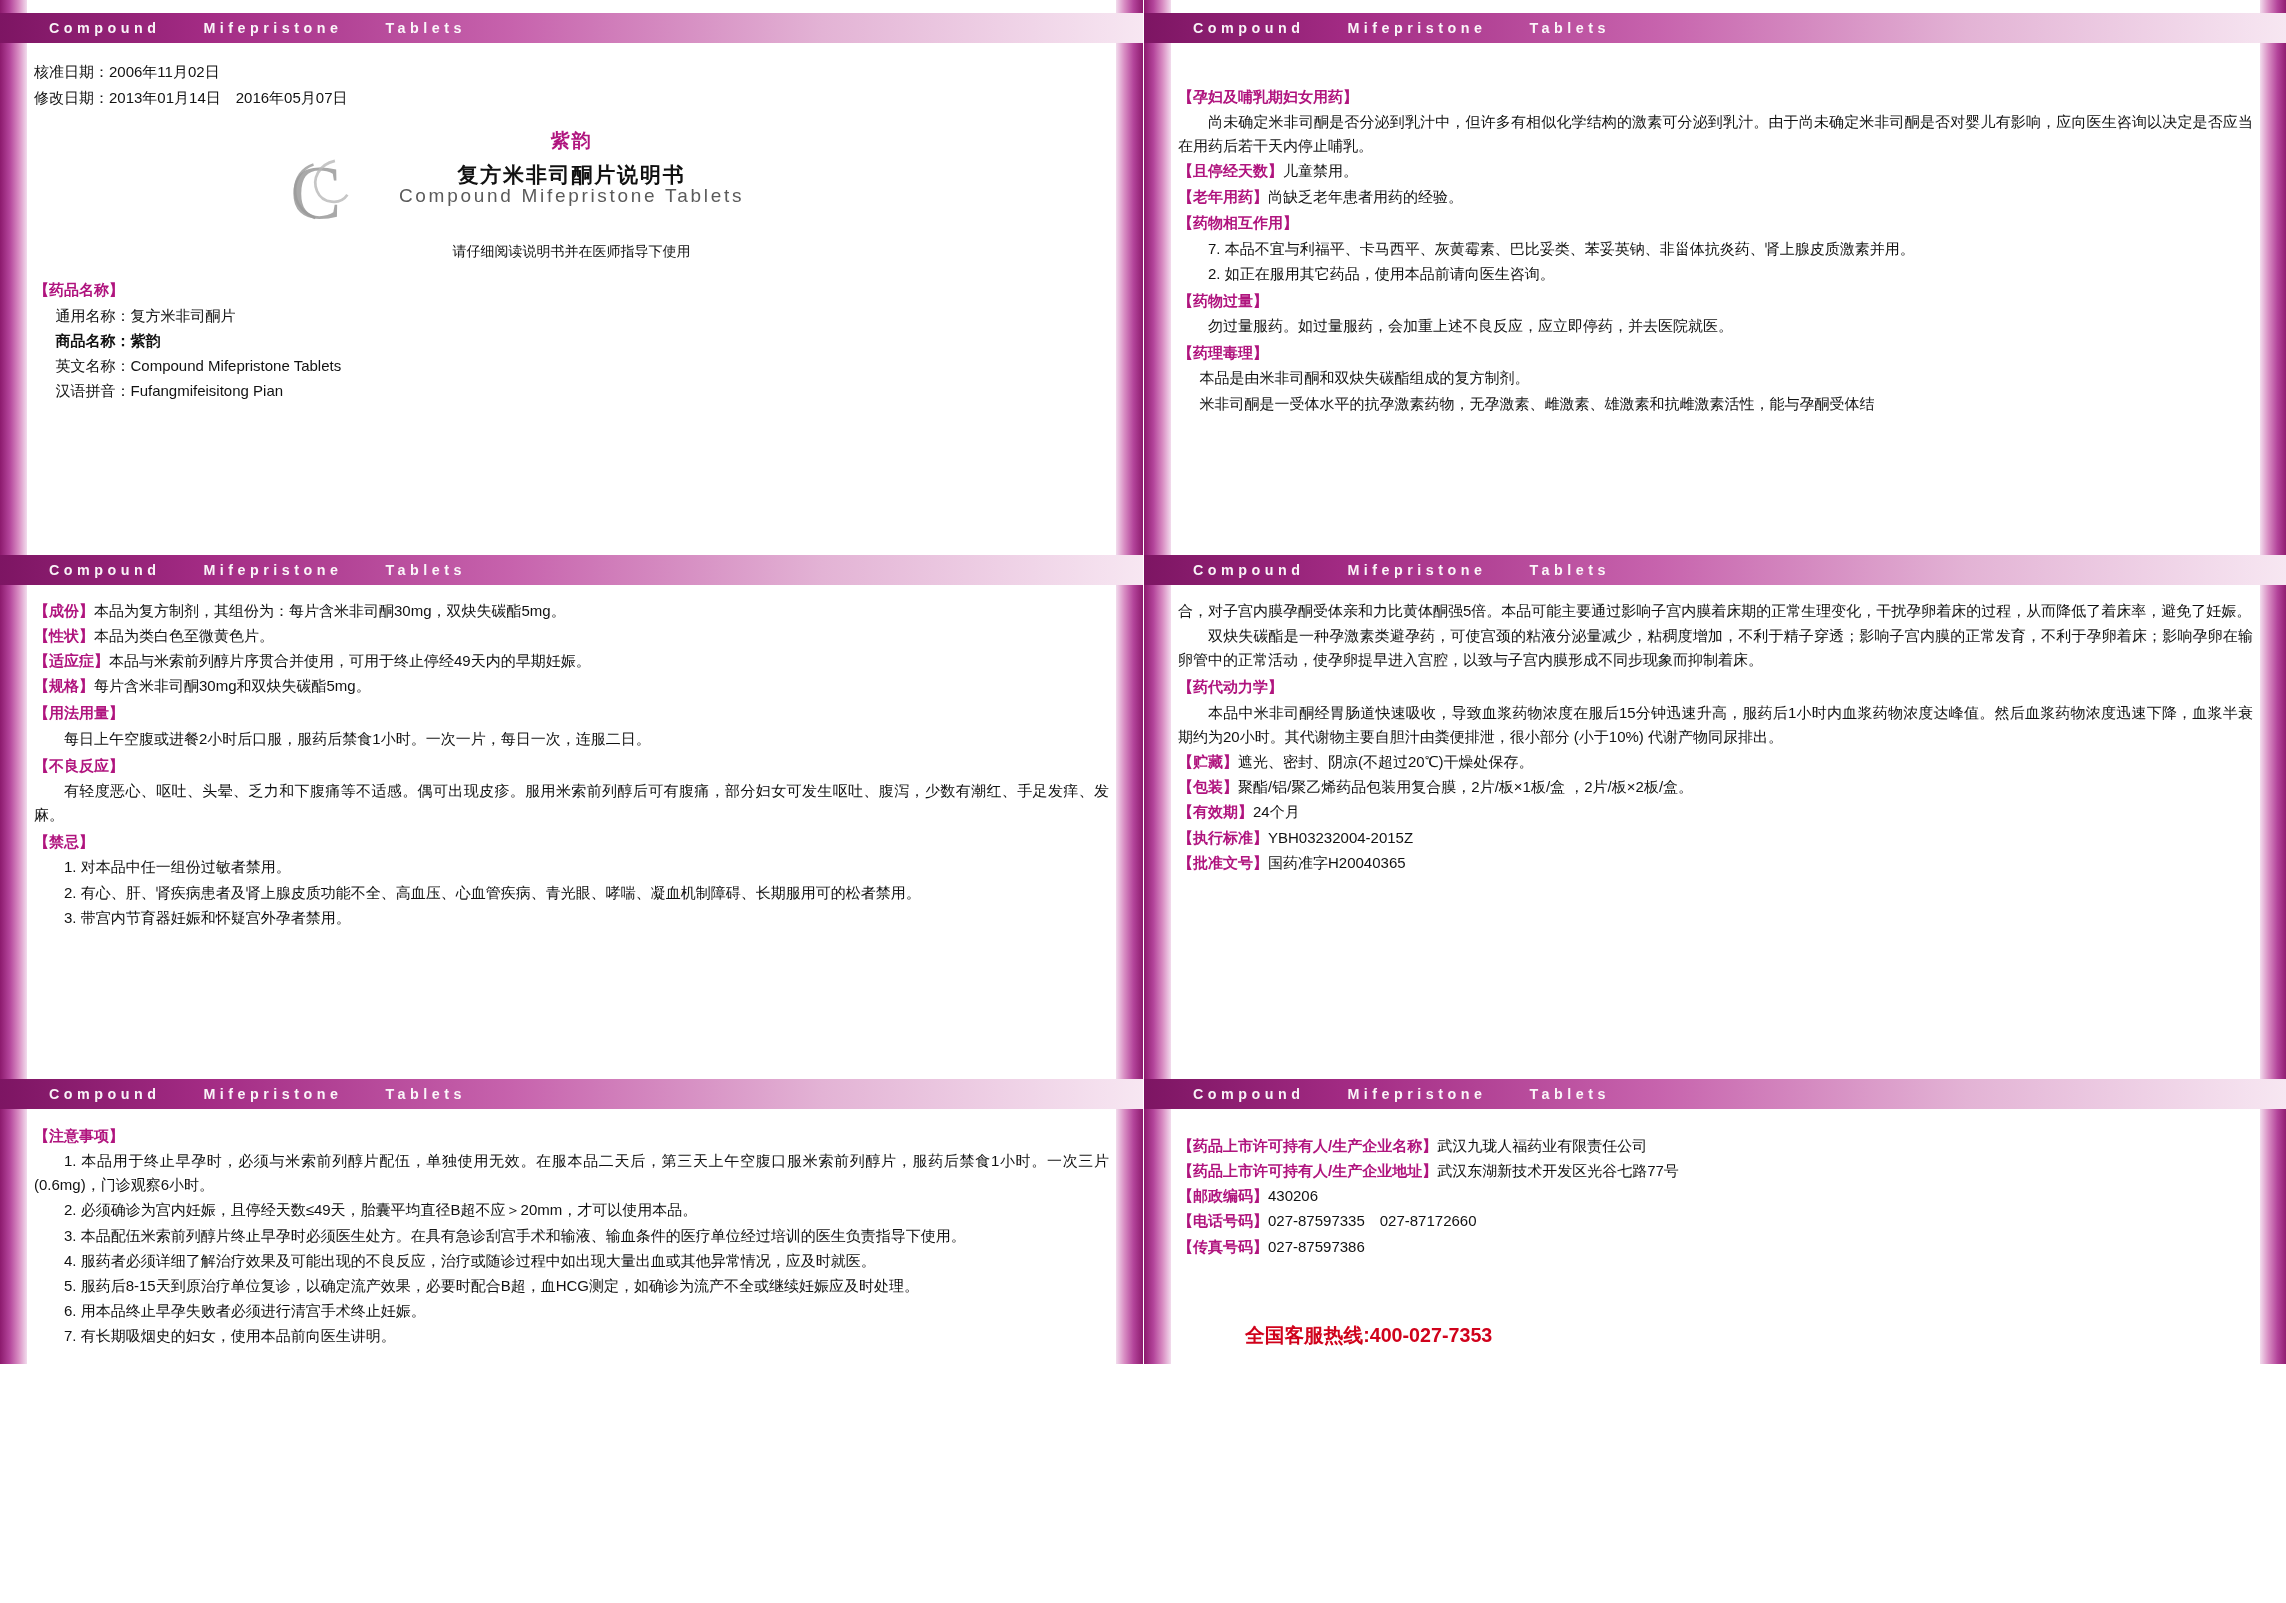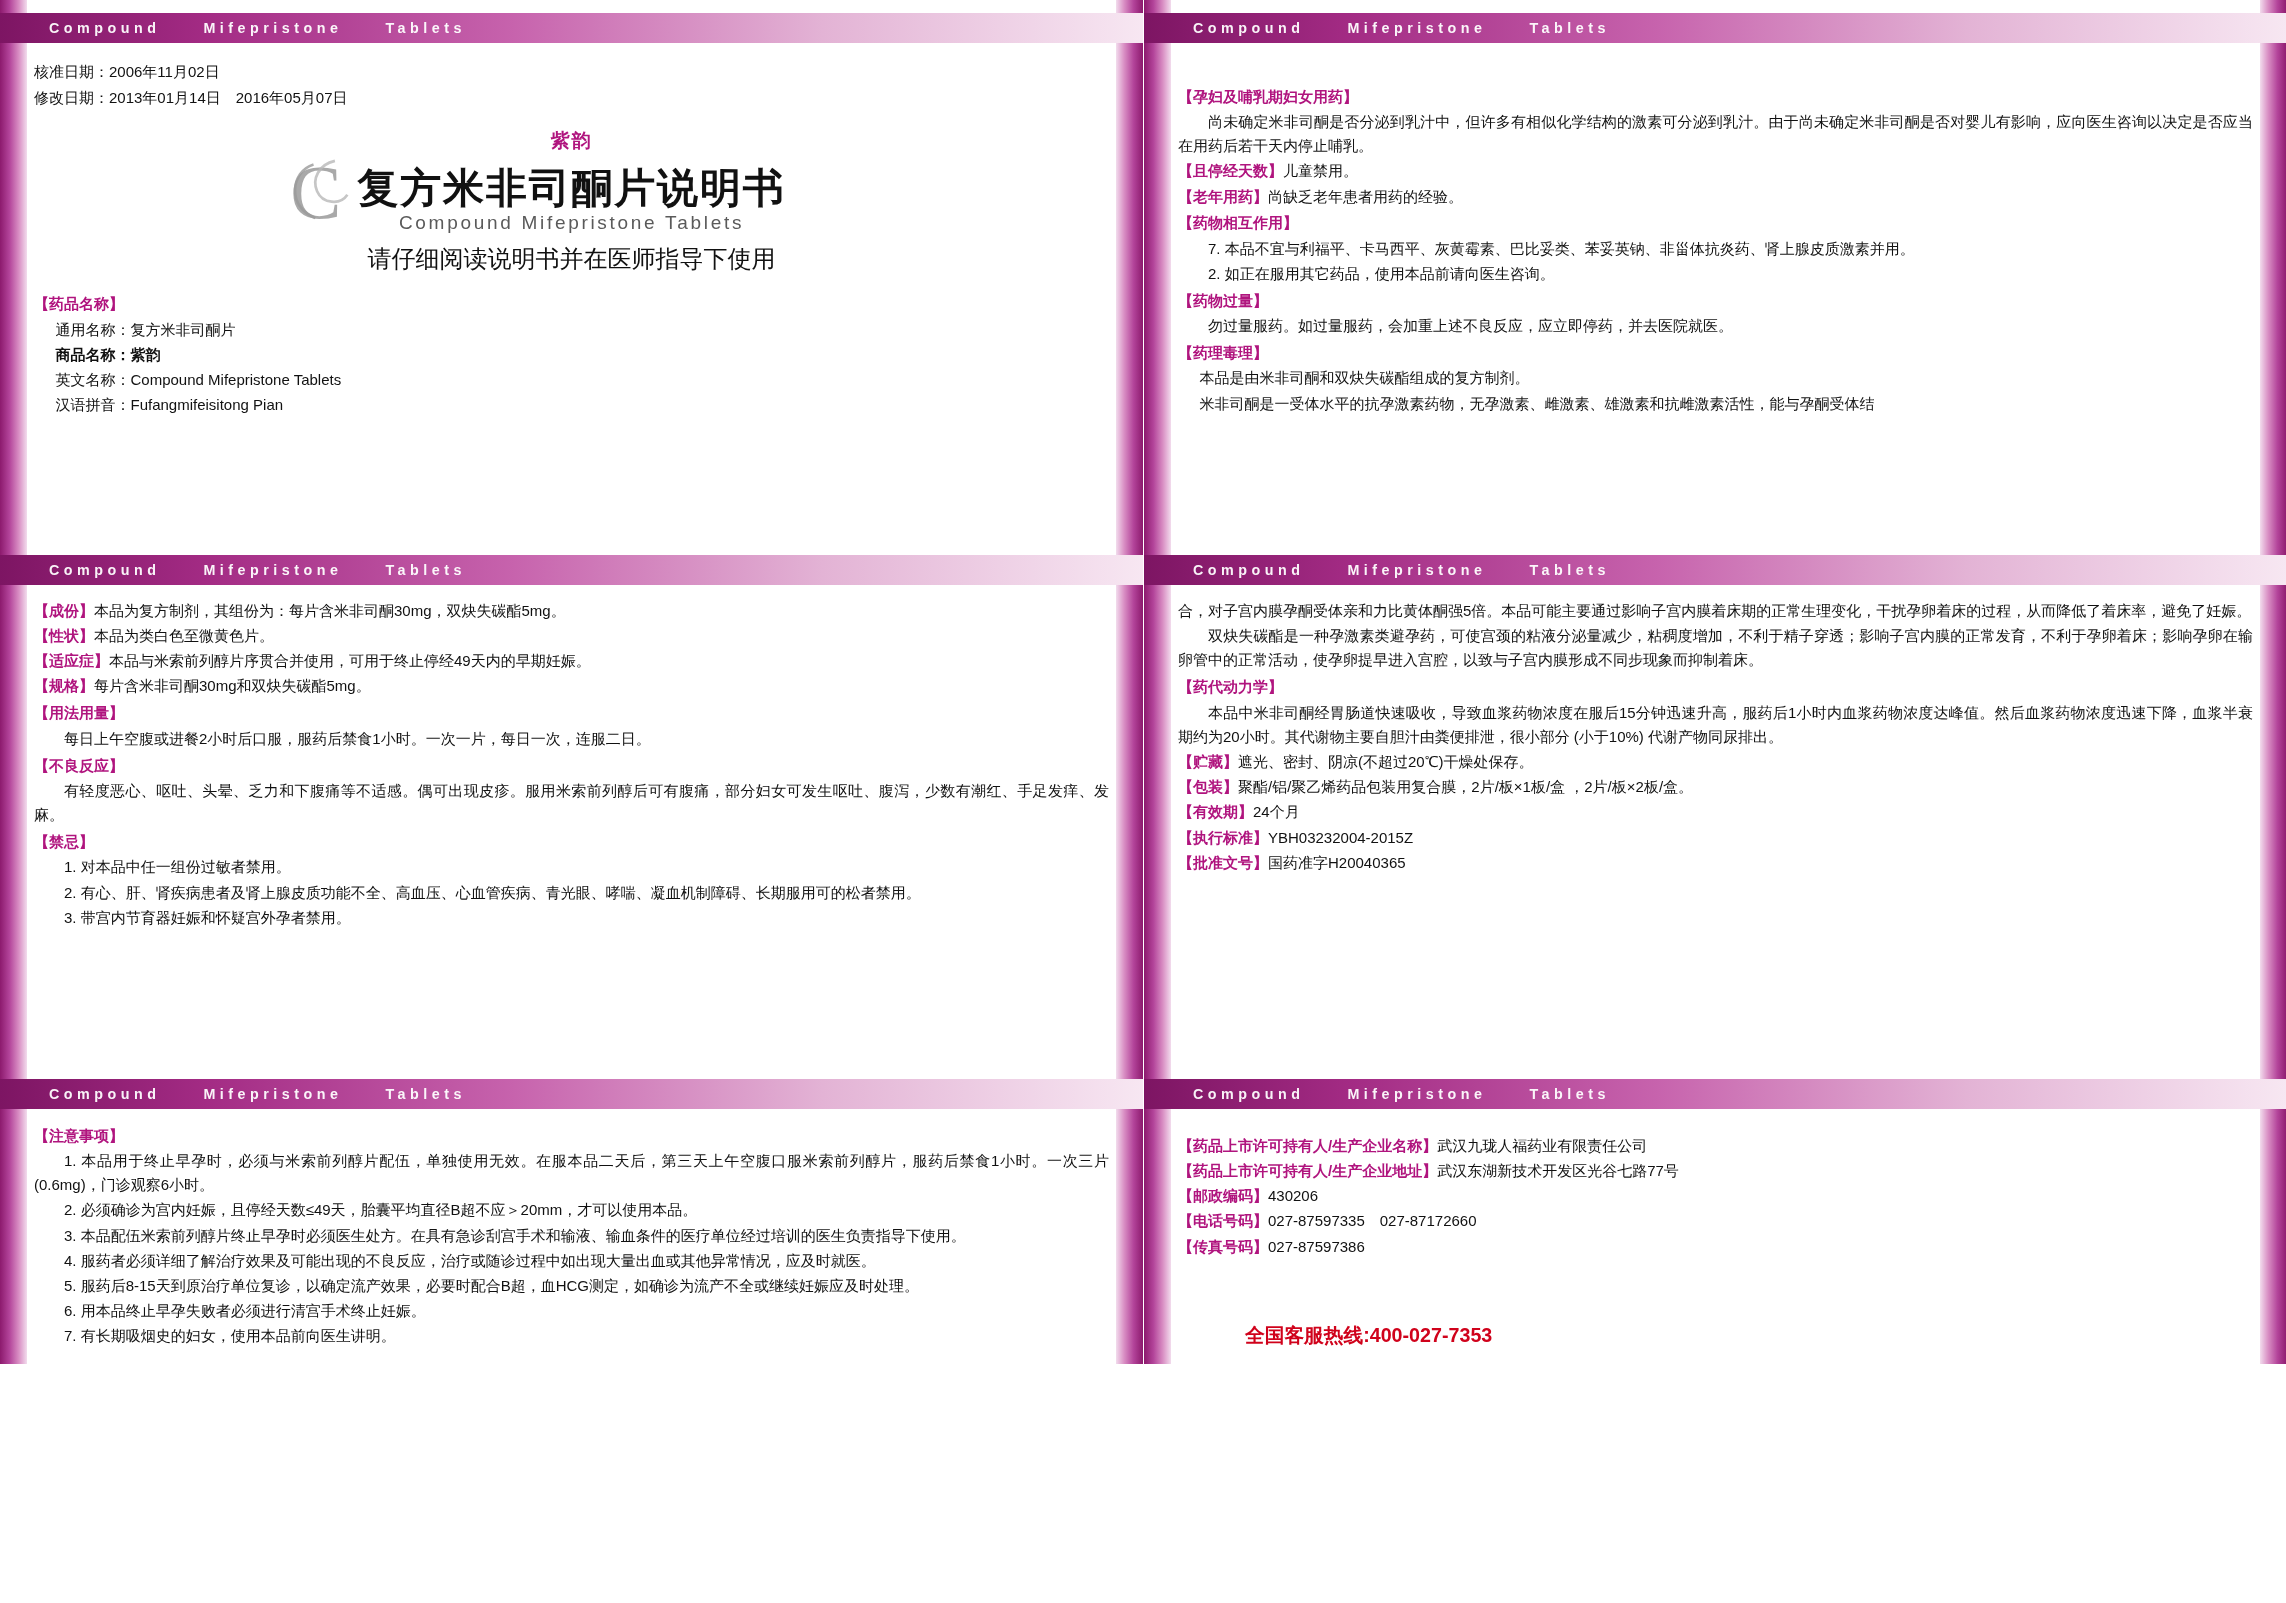--- a/index.html
+++ b/index.html
@@ -112,38 +112,38 @@
   .logo-mark {
     position: absolute;
     left: 50%;
     transform: translateX(-50%);
     top: -3.6px;
     width: 591px;
     height: 82px;
   }
   .title-cn {
     position: relative;
-    font-size: 41px;
+    font-size: 21px;
     font-weight: bold;
     letter-spacing: 1.8px;
     color: #111;
     z-index: 3;
     padding-top: 5.4px;
   }
   .title-en {
     position: relative;
     z-index: 3;
     font-size: 19px;
     color: #5a5a5a;
     letter-spacing: 2.7px;
     margin-top: -3.6px;
   }
   .subtitle {
     text-align: center;
-    font-size: 24px;
+    font-size: 14px;
     margin-top: 9px;
     color: #111;
   }
   .hotline {
     color: #d0021b;
     font-size: 19.7px;
     font-weight: bold;
     margin-top: 63px;
     margin-left: 67px;
   }

